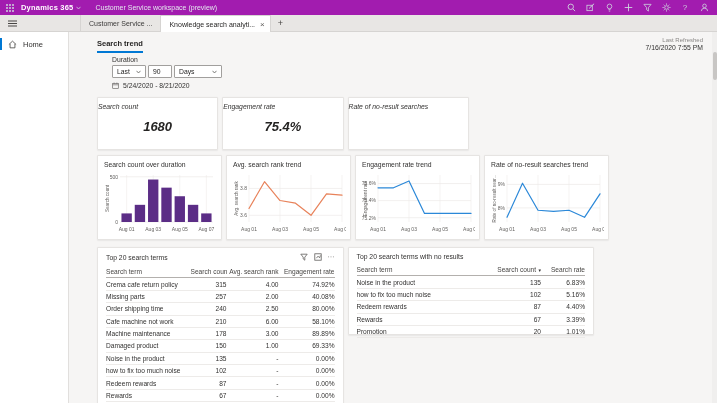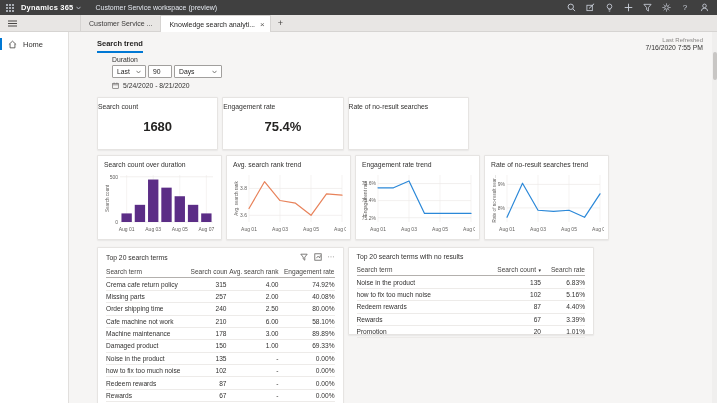--- a/index.html
+++ b/index.html
@@ -1,21 +1,21 @@
 <!DOCTYPE html>
 <html><head>
 <meta charset="utf-8">
 <style>
   *{margin:0;padding:0;box-sizing:border-box;}
   html,body{width:717px;height:403px;}
   body{font-family:"Liberation Sans",sans-serif;-webkit-font-smoothing:antialiased;}
   .screen{position:relative;width:717px;height:403px;background:#f6f5f4;overflow:hidden;}
 
   
-  .appbar{position:absolute;top:0;left:0;right:0;height:15px;background:#404040;display:flex;align-items:center;color:#fff;}
+  .appbar{position:absolute;top:0;left:0;right:0;height:15px;background:#a21caf;display:flex;align-items:center;color:#fff;}
   .waffle{display:grid;grid-template-columns:repeat(3,2px);grid-gap:1px;margin:0 7px 0 6px;cursor:pointer;}
   .waffle i{width:2px;height:2px;background:#cdd3dd;border-radius:50%;}
   .brand{font-size:7.5px;font-weight:bold;letter-spacing:.2px;display:flex;align-items:center;gap:3px;cursor:pointer;}
   .brand svg{margin-top:1px;}
   .appname{font-size:7px;color:#e3e7ee;margin-left:14px;}
   .appbar-icons{margin-left:auto;display:flex;align-items:center;gap:9px;padding-right:8px;}
   .abicon{width:10px;height:10px;display:flex;align-items:center;justify-content:center;color:#cdd3dd;font-size:8px;cursor:pointer;}
 
   
   .tabbar{position:absolute;top:15px;left:0;right:0;height:17px;background:#e8e6e4;border-bottom:1px solid #d6d4d2;display:flex;align-items:stretch;}
@@ -41,21 +41,21 @@
   .dur-row{position:absolute;left:36px;top:33px;display:flex;gap:2px;}
   .selbox{height:13px;background:#fff;border:1px solid #a19f9d;border-radius:1px;display:flex;align-items:center;justify-content:space-between;font-size:6.8px;color:#201f1e;padding:0 4px;cursor:pointer;}
   .numbox{width:24px;height:13px;background:#fff;border:1px solid #a19f9d;border-radius:1px;font-size:6.8px;color:#201f1e;padding:0 4px;font-family:"Liberation Sans",sans-serif;}
   .date-row{position:absolute;left:36px;top:50px;display:flex;align-items:center;gap:4px;font-size:6.8px;color:#323130;cursor:pointer;}
 
   .grid-row{position:absolute;left:21px;width:497px;display:grid;grid-template-columns:repeat(4,1fr);grid-gap:4px;}
   .kpis{top:65px;height:53px;}
   .charts{top:123px;height:85px;}
   .tables{top:215px;grid-template-rows:auto;}
   .card{background:#fff;border:1px solid #e6e4e2;box-shadow:0 0.5px 1.5px rgba(0,0,0,.06);border-radius:1px;}
-  .kpi-card{padding:5px 0;}
+  .kpi-card{padding:5px 0;font-style:italic;}
   .kpi-label{font-size:6.8px;color:#323130;}
   .kpi-value{font-size:13px;font-weight:bold;color:#252423;text-align:center;margin-top:9px;}
   .chart-card{padding:5px 4px 2px 6px;}
   .chart-title{font-size:6.8px;color:#323130;margin-bottom:3px;}
   svg text.tick{font-size:5px;fill:#605e5c;font-family:"Liberation Sans",sans-serif;}
   svg text.axlabel{font-size:4.6px;fill:#605e5c;font-family:"Liberation Sans",sans-serif;}
 
   .table-card{padding:5px 8px;grid-column:span 2;}
   .tc-left{height:200px;}
   .tc-right{height:88px;align-self:start;}

